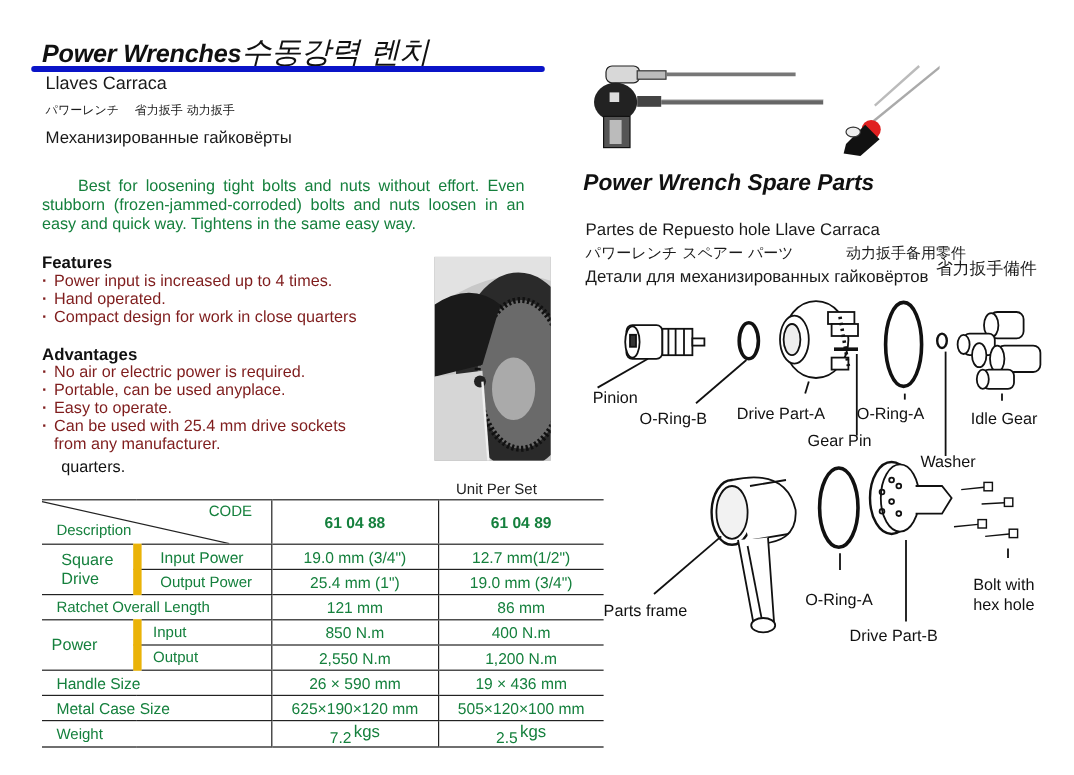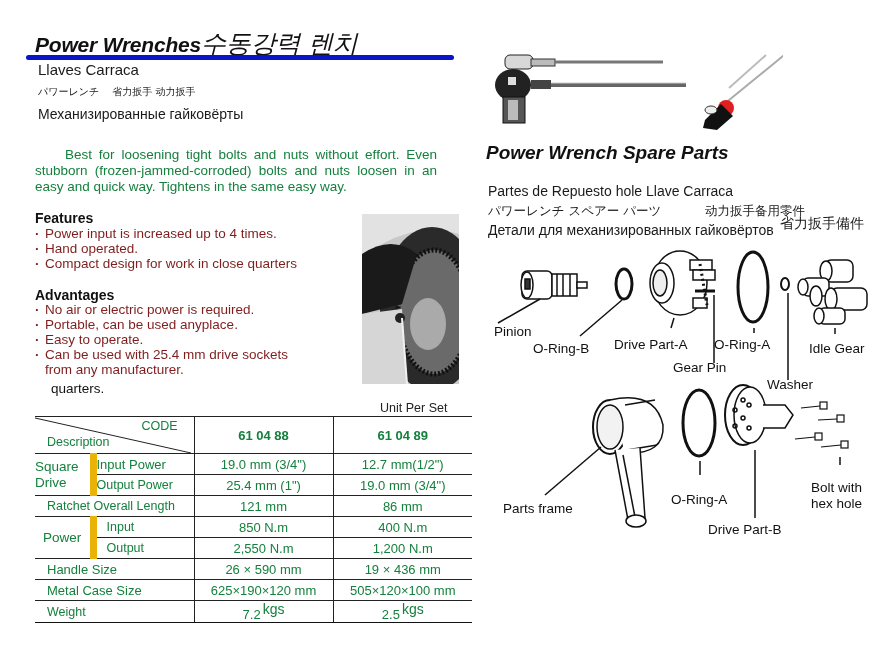--- a/index.html
+++ b/index.html
@@ -23,21 +23,21 @@
   .bullets li::before { content: "\00B7"; display: inline-block; width: 10px; font-weight: bold; }
   .bullets li.cont { padding-left: 10px; }
   .bullets li.cont::before { content: none; }
   .stray { left: 51px; top: 381px; font-size: 13.5px; }
 
   .photo { left: 362px; top: 214px; width: 97px; height: 170px; overflow: hidden; background: #bdbdbd; }
 
   .unit { left: 380px; top: 401px; font-size: 12.5px; color: #222; }
 
   table.spec { position: absolute; left: 35px; top: 416px; width: 437px; border-collapse: collapse; font-size: 13px; color: #15803d; }
-  table.spec td { border-top: 1px solid #222; border-bottom: 1px solid #222; height: 21px; padding: 0 0; white-space: nowrap; }
+  table.spec td { border-top: 1px solid #222; border-bottom: 1px solid #222; height: 21px; padding: 0 16px; white-space: nowrap; }
   table.spec td.v { text-align: center; border-left: 1px solid #222; width: 139px; }
   table.spec td.grp { vertical-align: middle; width: 58px; font-size: 13.5px; line-height: 16px; border-right: 7px solid #eab308; }
   table.spec td.sm { font-size: 12.5px; }
   table.spec tr.hdr td { height: 36px; }
   table.spec tr.hdr td.code { font-weight: bold; font-size: 13px; }
   .diag { position: relative; height: 36px; }
   .diag .c1 { position: absolute; right: 16px; top: 2px; font-size: 12.5px; }
   .diag .c2 { position: absolute; left: 12px; top: 18px; font-size: 12.5px; }
   .diag svg { position: absolute; left: -4px; top: 0; }
   table.spec tr:last-child td { border-bottom: 1.5px solid #111; }

